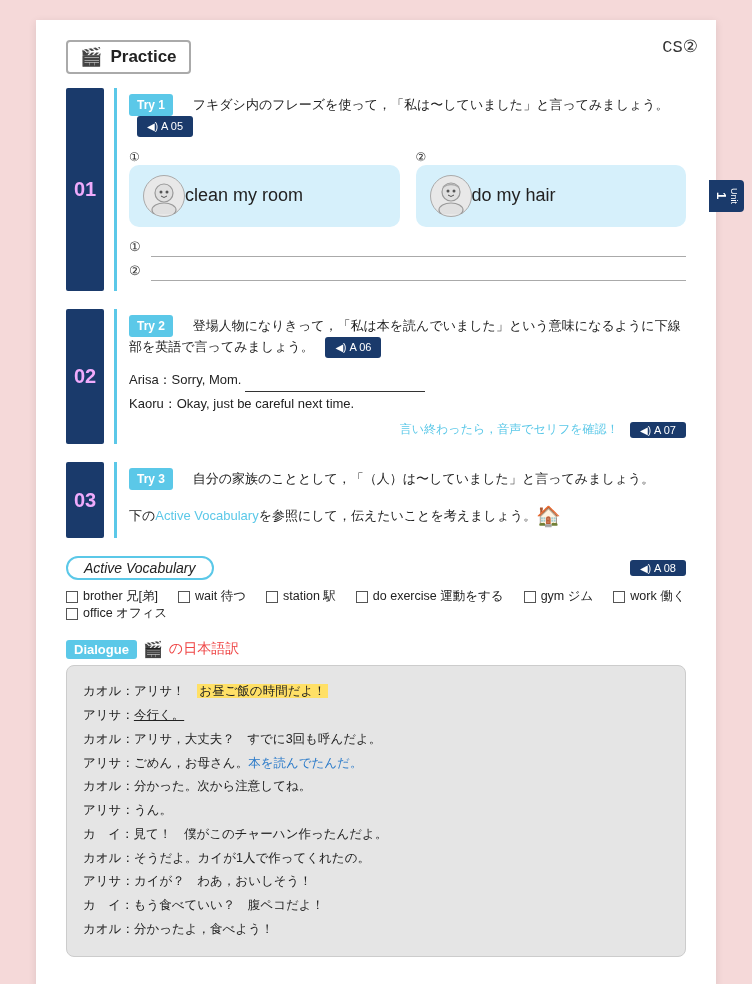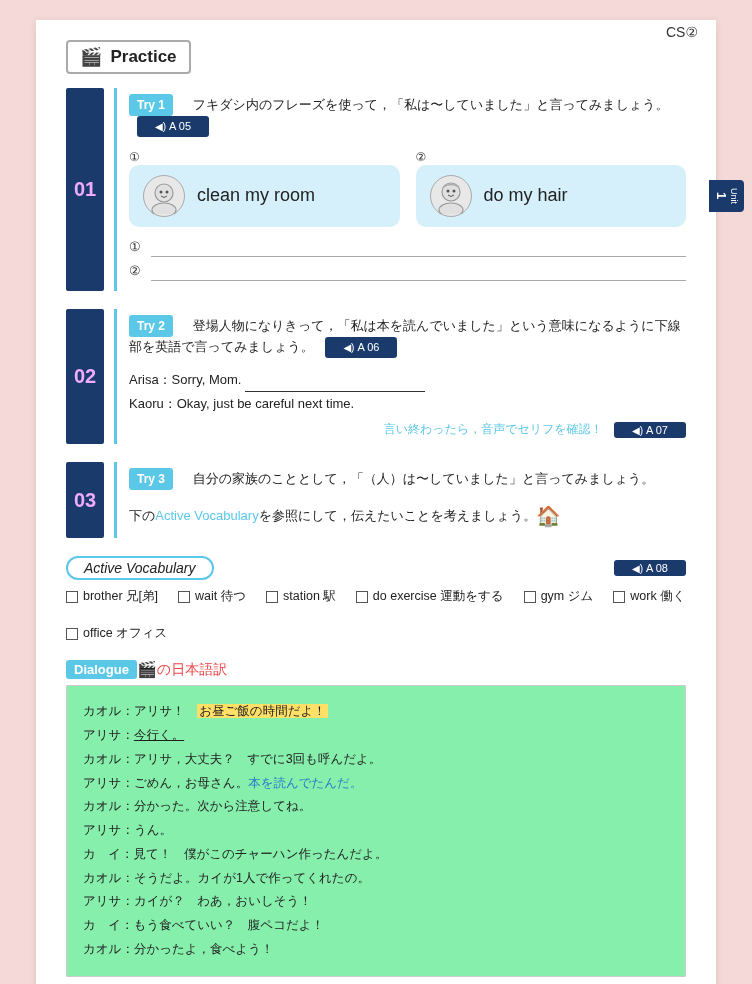--- a/index.html
+++ b/index.html
@@ -14,24 +14,25 @@
     }
     .page {
       width: 680px;
       background: white;
       padding: 20px 30px 30px 30px;
       position: relative;
       box-shadow: 0 2px 8px rgba(0,0,0,0.1);
     }
     .cs-label {
       position: absolute;
-      top: 4px;
+      top: 16px;
       right: 18px;
-      font-size: 14px;
+      font-size: 17px;
       color: #333;
+      font-family: Liberation Mono, monospace;
     }
 
     
     .practice-header {
       display: flex;
       align-items: center;
       border: 2px solid #aaa;
       border-radius: 4px;
       padding: 4px 12px;
       width: fit-content;
@@ -93,21 +94,21 @@
       color: #222;
       line-height: 1.5;
       margin-bottom: 10px;
     }
     .audio-badge {
       display: inline-flex;
       align-items: center;
       background: #1a3a6b;
       color: white;
       font-size: 11px;
-      padding: 2px 18px;
+      padding: 2px 10px;
       border-radius: 3px;
       margin-left: 8px;
       vertical-align: middle;
     }
     .audio-badge::before {
       content: "◀)";
       margin-right: 3px;
       font-size: 10px;
     }
 
@@ -117,21 +118,21 @@
       gap: 16px;
       margin-bottom: 10px;
     }
     .speech-item {
       flex: 1;
       background: #d6f0fb;
       border-radius: 10px;
       padding: 10px 14px;
       display: flex;
       align-items: center;
-      gap: 12px;
+      gap: 0;
       position: relative;
     }
     .avatar {
       width: 42px;
       height: 42px;
       border-radius: 50%;
       background: #e8e8e8;
       border: 1.5px solid #aaa;
       display: flex;
       align-items: center;
@@ -219,41 +220,41 @@
       border-radius: 20px;
       padding: 2px 16px;
       font-size: 14px;
       font-style: italic;
       color: #222;
       background: white;
     }
     .vocab-items {
       display: flex;
       flex-wrap: wrap;
-      gap: 20px 20px;
+      gap: 0 20px;
       font-size: 12.5px;
       color: #222;
     }
     .vocab-item {
       display: flex;
       align-items: center;
       gap: 5px;
     }
     .vocab-checkbox {
       width: 12px;
       height: 12px;
       border: 1.5px solid #555;
       display: inline-block;
     }
 
     
     .dialogue-section {
-      background: #86efac;
+      background: #e5e5e5;
       border: 1.5px solid #ccc;
-      border-radius: 1px;
+      border-radius: 8px;
       padding: 14px 16px;
       margin-top: 6px;
     }
     .dialogue-label {
       background: #5bc8e8;
       color: white;
       padding: 2px 8px;
       border-radius: 3px;
       font-size: 13px;
       font-weight: bold;
@@ -403,21 +404,21 @@
         <span>work 働く</span>
       </div>
       <div class="vocab-item">
         <span class="vocab-checkbox"></span>
         <span>office オフィス</span>
       </div>
     </div>
   </div>
 
   <div>
-    <div style="display:flex; align-items:flex-end; margin-bottom:6px;">
+    <div style="display:flex; align-items:flex-start; gap:6px; margin-bottom:6px;">
       <span class="dialogue-label">Dialogue</span>
       <span style="font-size:16px;">🎬</span>
       <span style="font-size:14px; color:#ef4444;">の日本語訳</span>
     </div>
     <div class="dialogue-section">
       <div class="jp-line">カオル：アリサ！　<span class="highlight-yellow">お昼ご飯の時間だよ！</span></div>
       <div class="jp-line">アリサ：<span style="text-decoration:underline;">今行く。</span></div>
       <div class="jp-line">カオル：アリサ，大丈夫？　すでに3回も呼んだよ。</div>
       <div class="jp-line">アリサ：ごめん，お母さん。<span class="highlight-blue">本を読んでたんだ。</span></div>
       <div class="jp-line">カオル：分かった。次から注意してね。</div>

